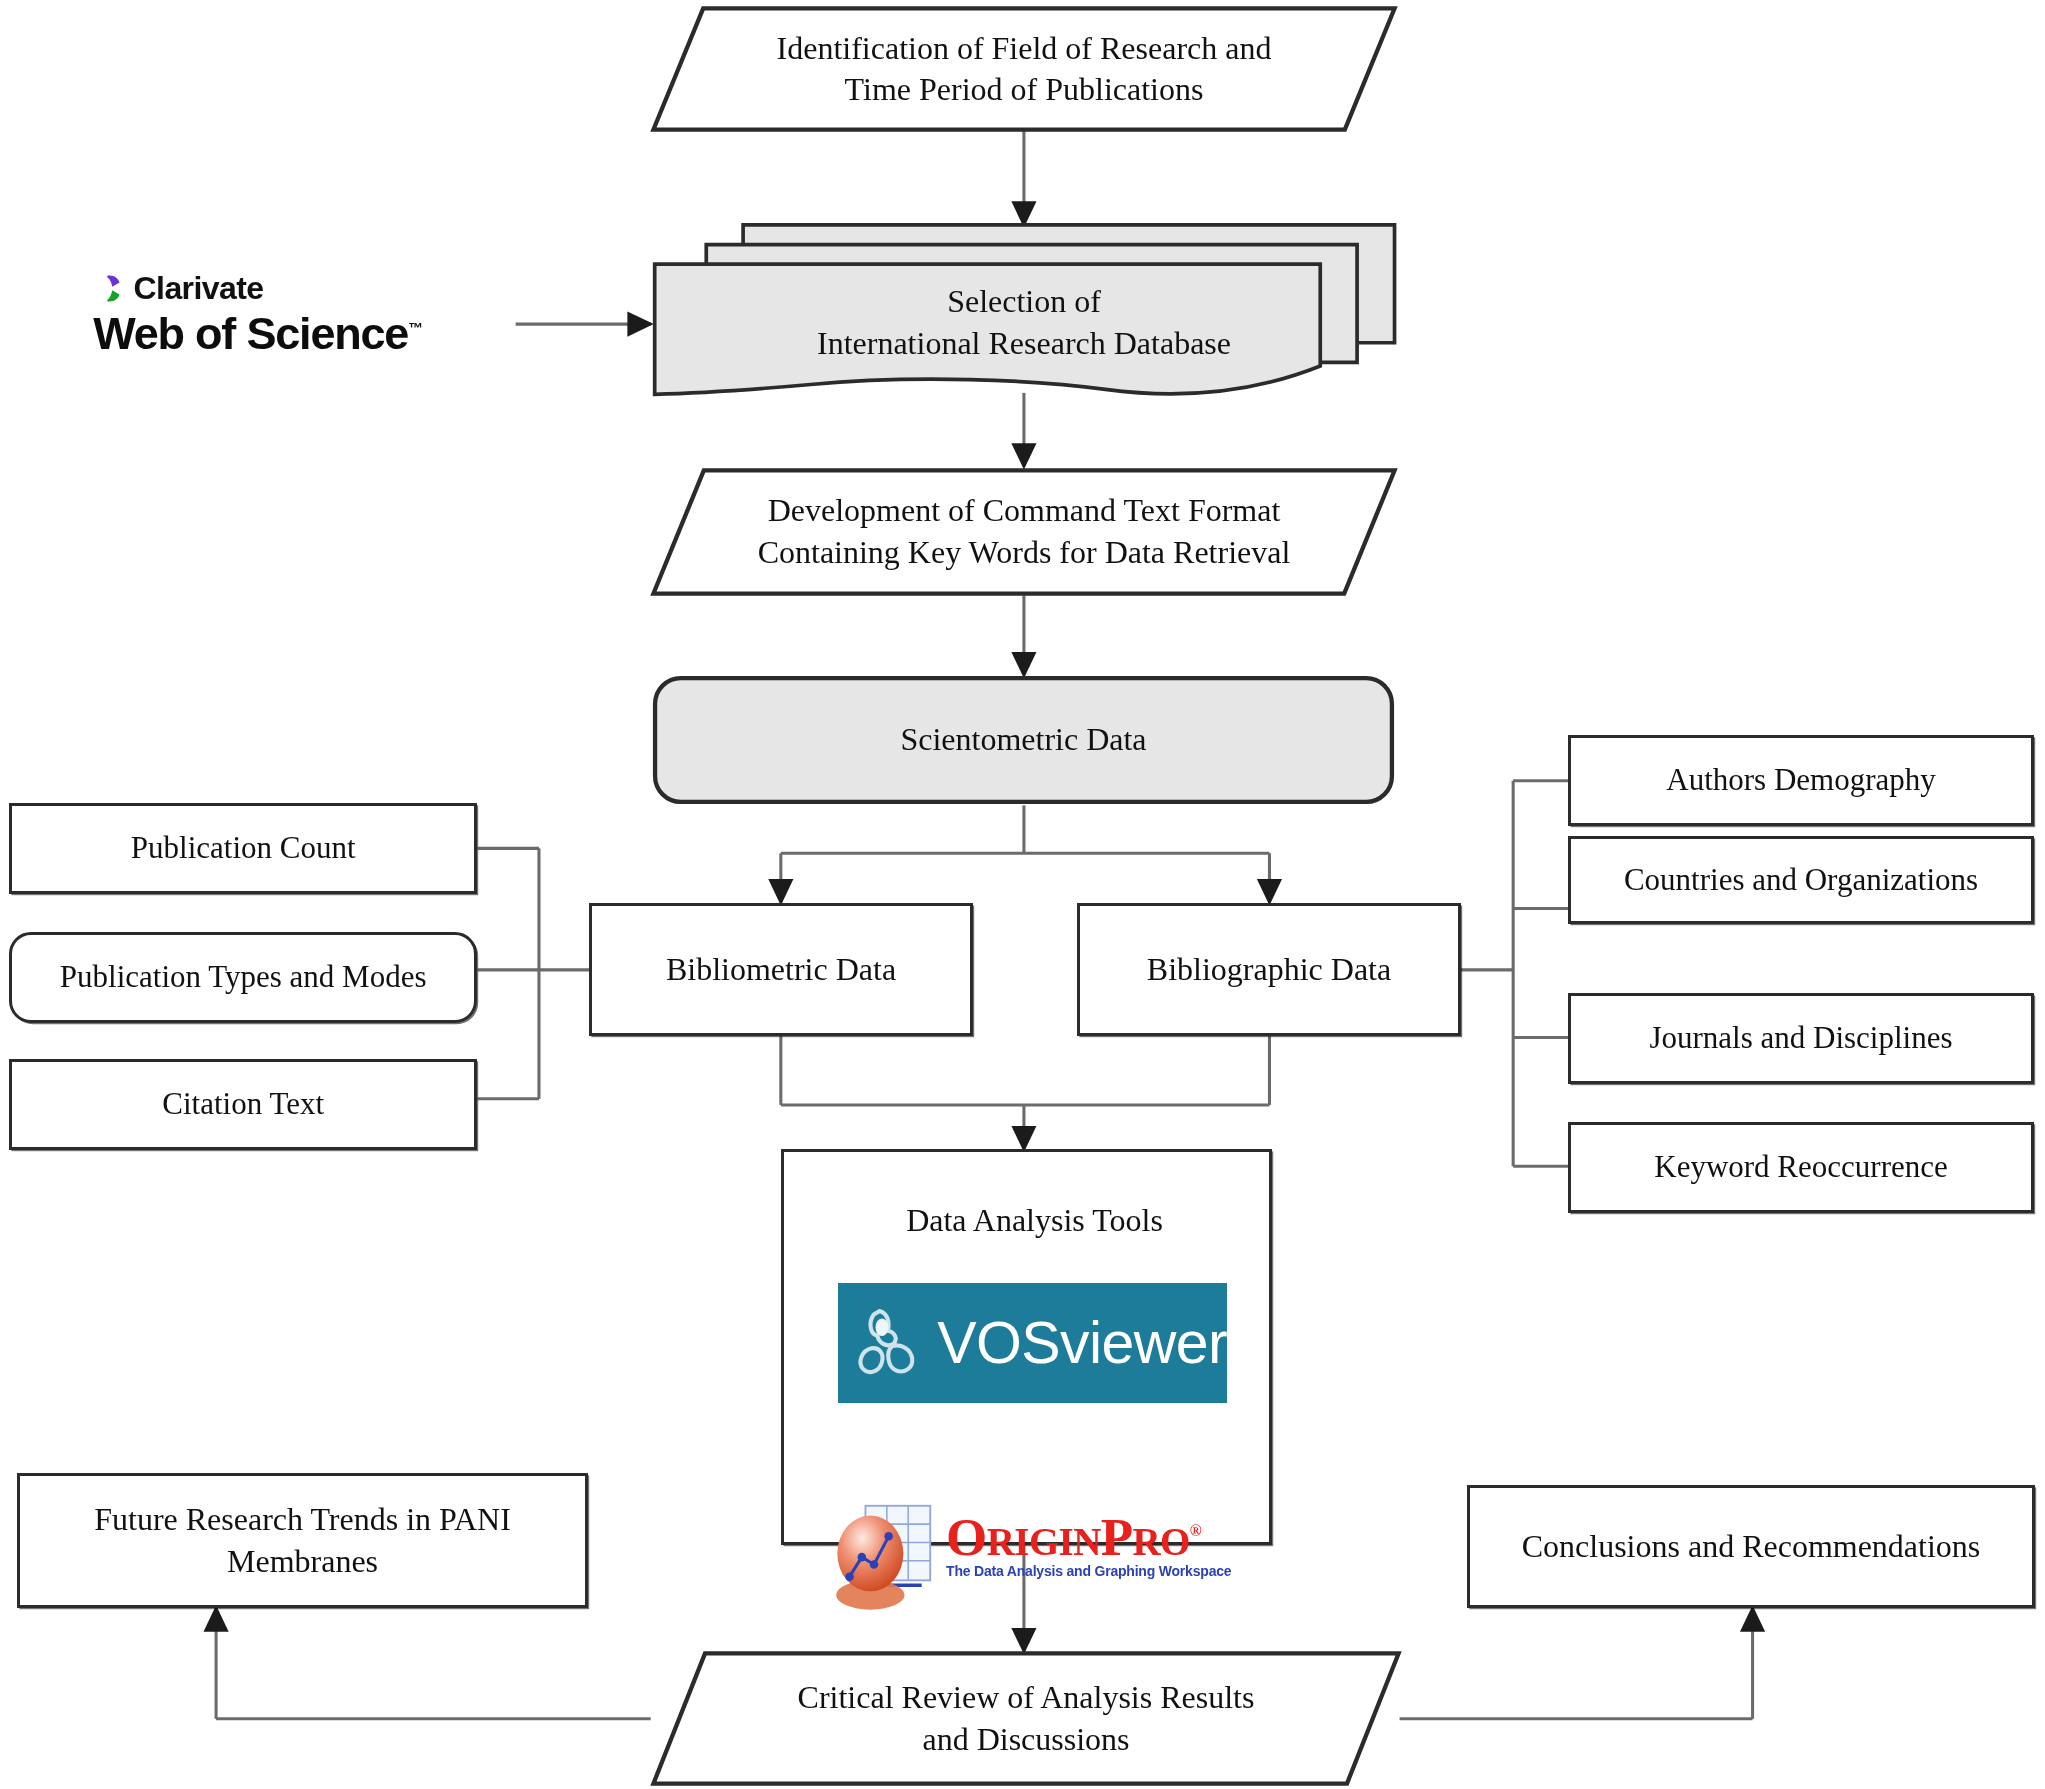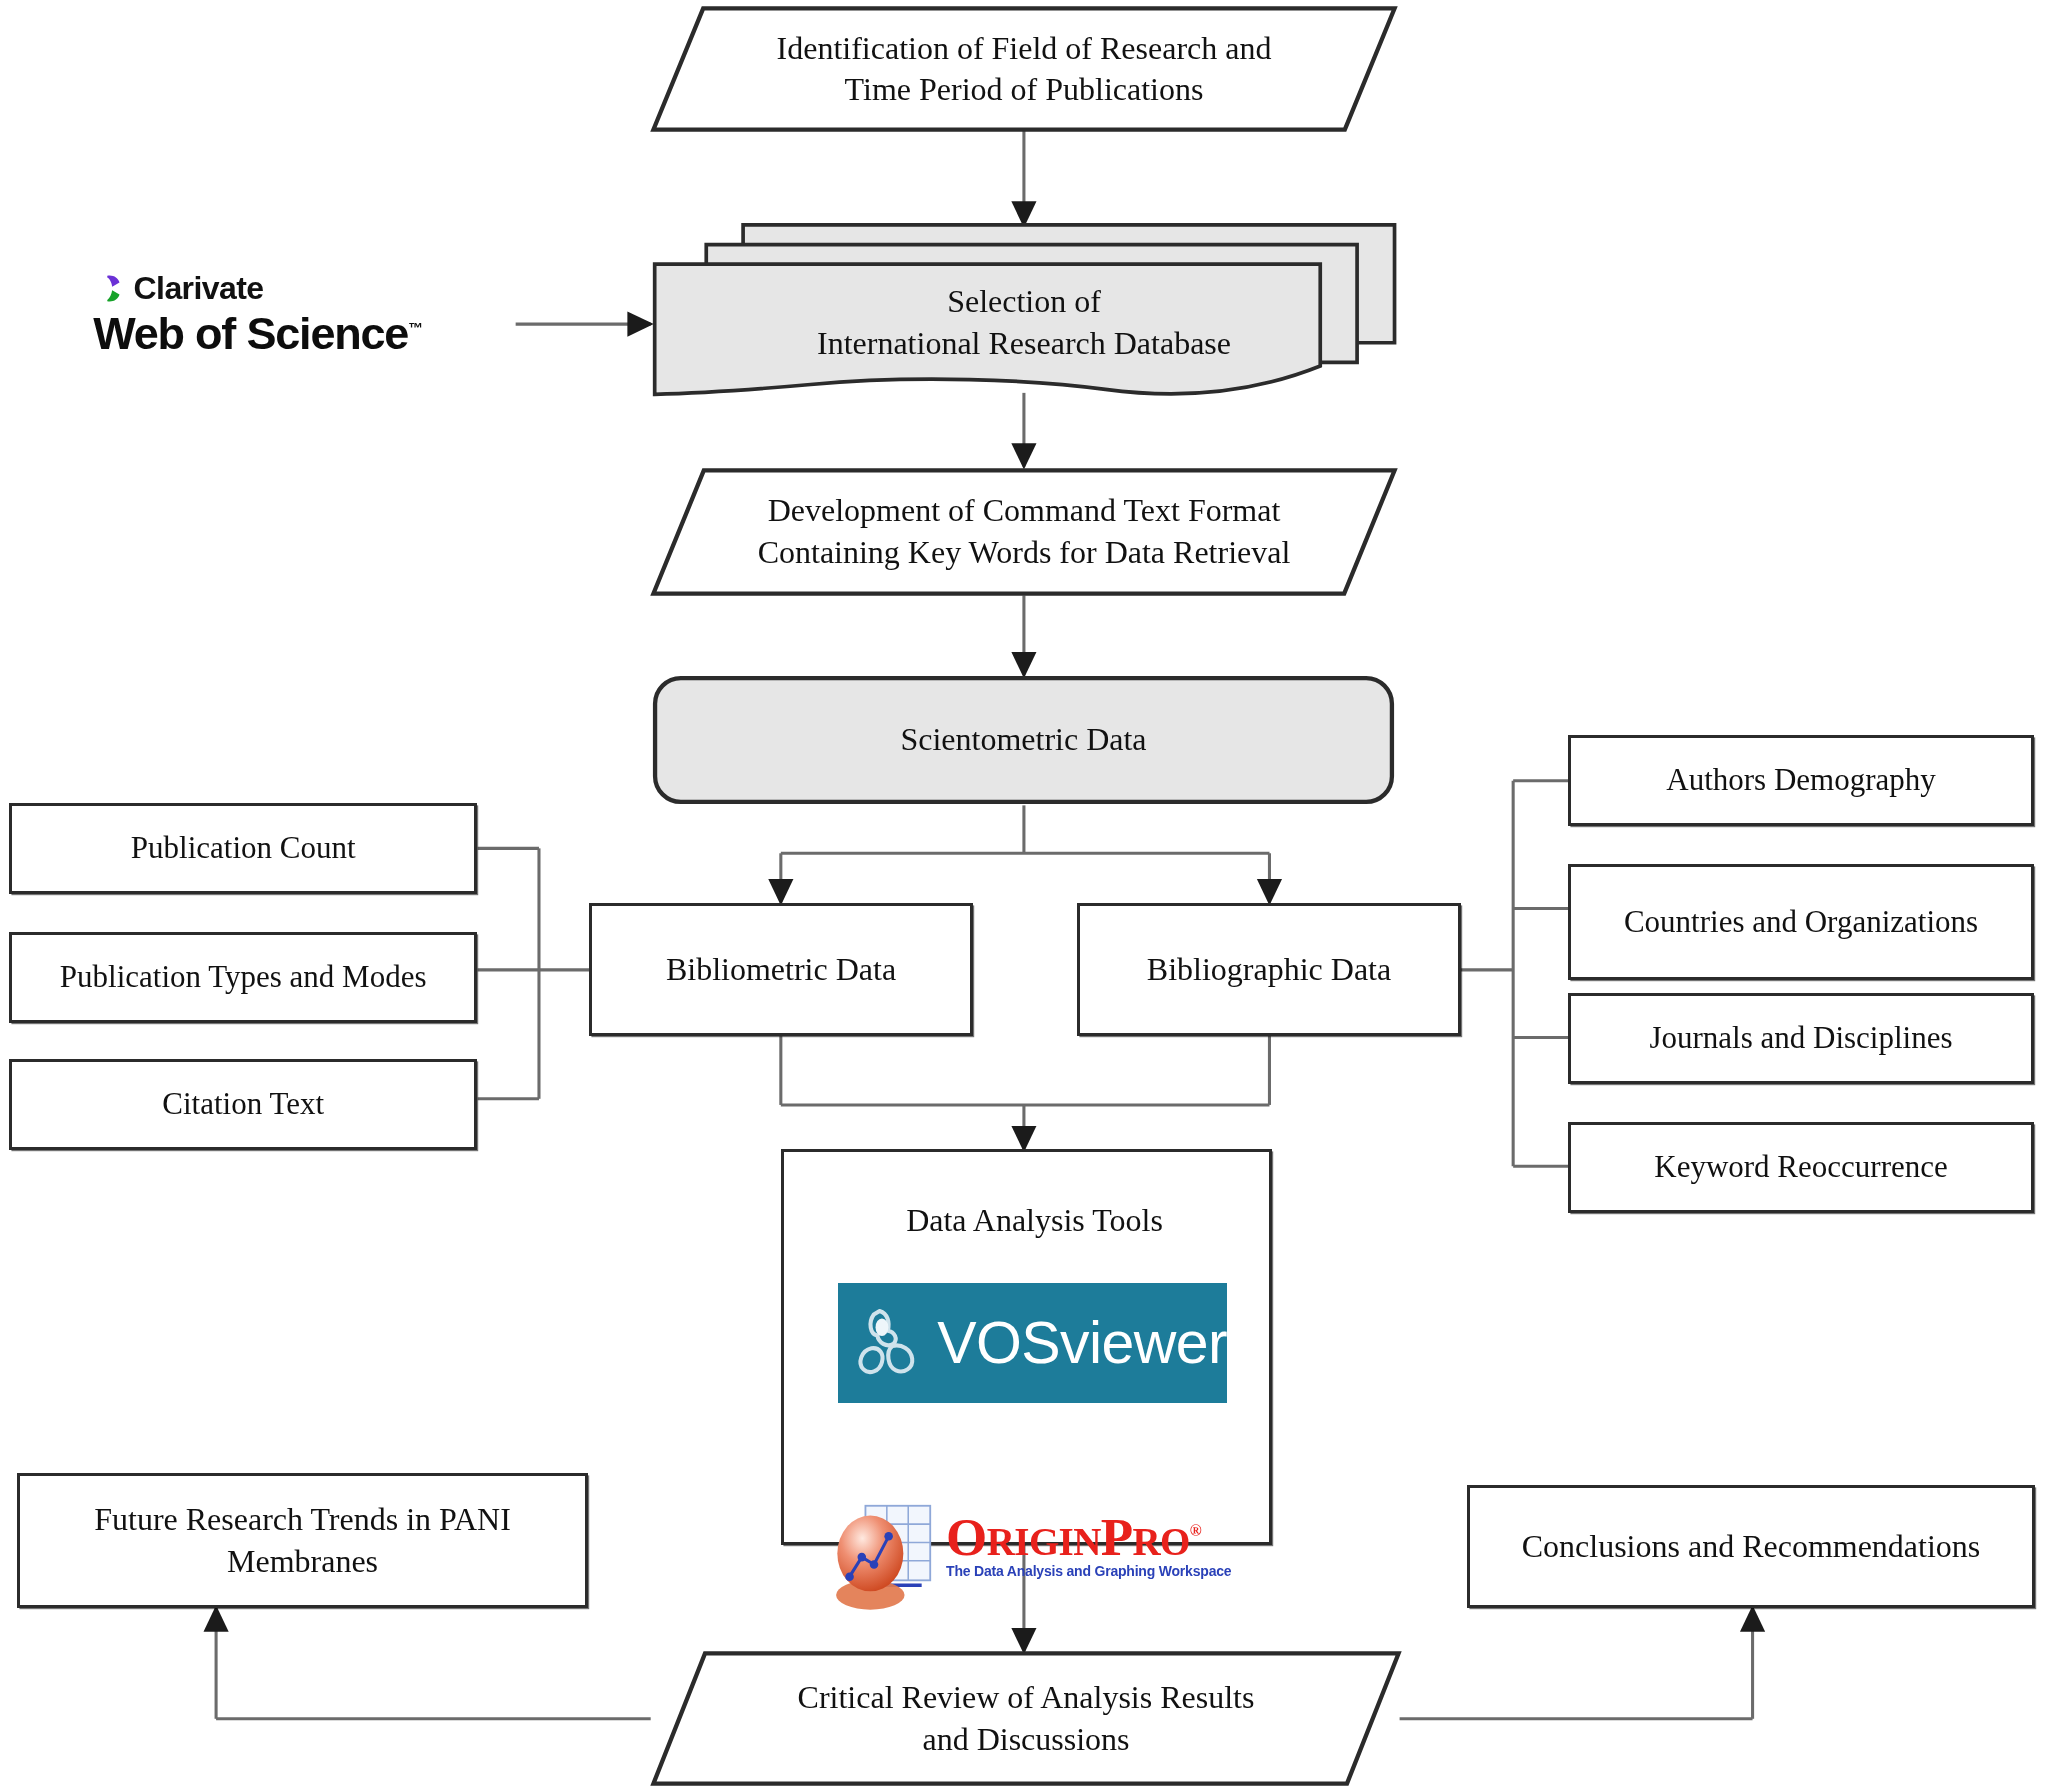--- a/index.html
+++ b/index.html
@@ -256,33 +256,33 @@
   </div>
 
   <div class="node rect" style="left:1077px; top:903px; width:384px; height:133px;">
     <span class="txt f52">Bibliographic Data</span>
   </div>
 
   <div class="node rect" style="left:9.2px; top:803px; width:468px; height:91px;">
     <span class="txt f50">Publication Count</span>
   </div>
 
-  <div class="node rect" style="left:9.2px; top:932px; width:468px; height:91px;">
+  <div class="node rect" style="left:9.2px; top:932px; width:468px; height:91px;border-radius:22px;">
     <span class="txt f50">Publication Types and Modes</span>
   </div>
 
   <div class="node rect" style="left:9.2px; top:1059px; width:468px; height:91px;">
     <span class="txt f50">Citation Text</span>
   </div>
 
   <div class="node rect" style="left:1568px; top:735px; width:466px; height:91px;">
     <span class="txt f50">Authors Demography</span>
   </div>
 
-  <div class="node rect" style="left:1568px; top:864px; width:466px; height:116px;">
+  <div class="node rect" style="left:1568px; top:836px; width:466px; height:88px;">
     <span class="txt f50">Countries and Organizations</span>
   </div>
 
   <div class="node rect" style="left:1568px; top:993px; width:466px; height:91px;">
     <span class="txt f50">Journals and Disciplines</span>
   </div>
 
   <div class="node rect" style="left:1568px; top:1122px; width:466px; height:91px;">
     <span class="txt f50">Keyword Reoccurrence</span>
   </div>

